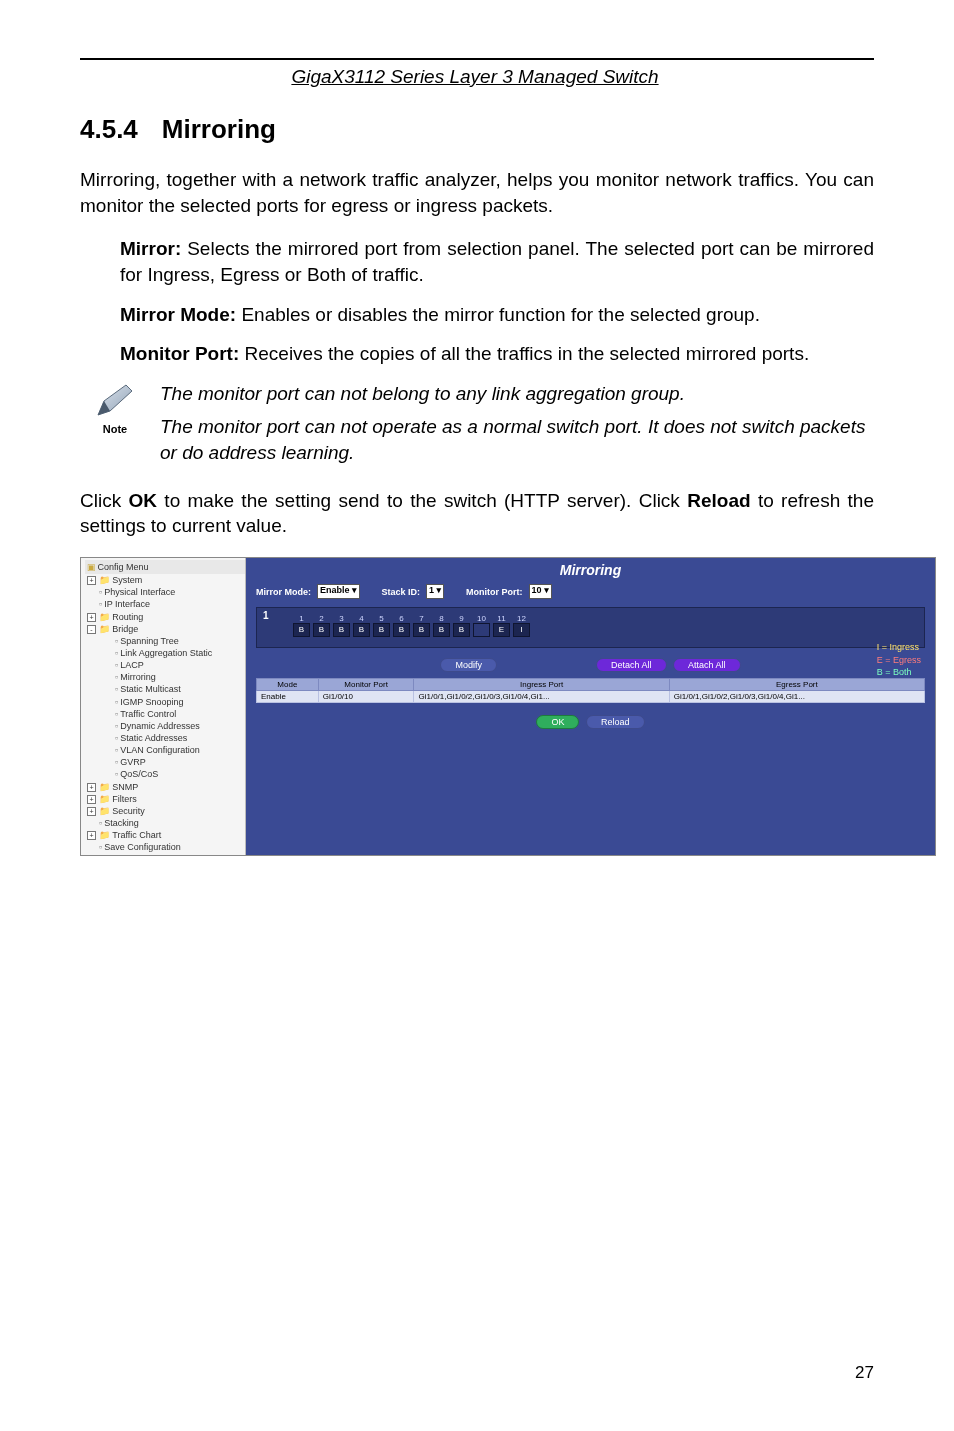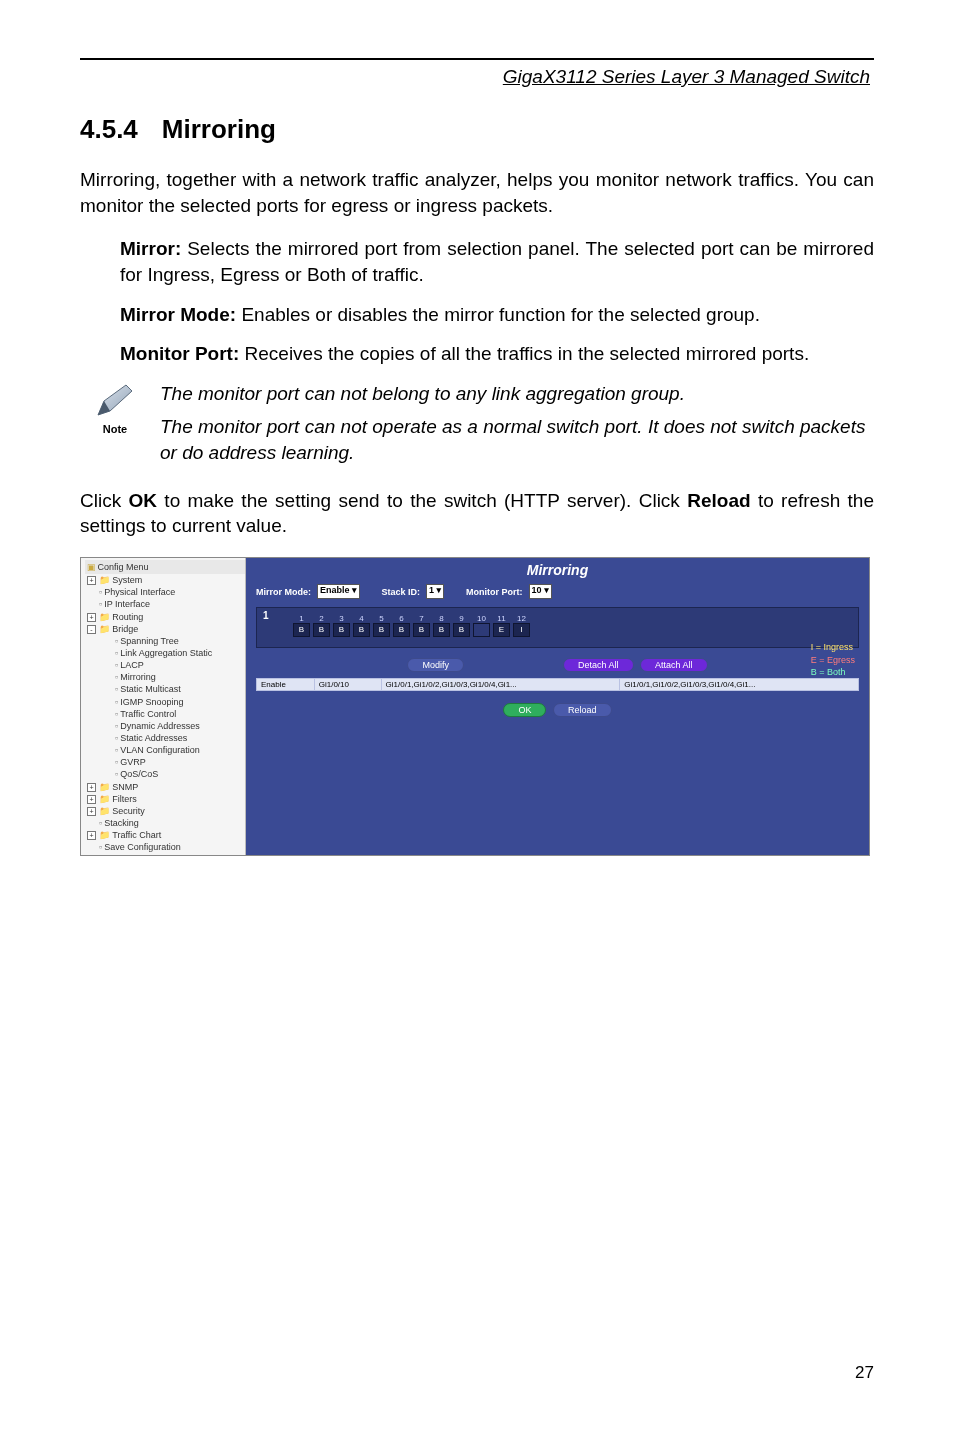--- a/index.html
+++ b/index.html
@@ -12,21 +12,21 @@
     position: relative;
     padding: 58px 80px 0 80px;
   }
   .header-line {
     border-top: 2px solid #000;
     margin-bottom: 6px;
   }
   .running-header {
     font-style: italic;
     font-size: 19px;
-    text-align: right;
+    text-align: center;
     text-decoration: underline;
     padding-right: 4px;
     margin-bottom: 26px;
   }
   .section-title {
     font-size: 26px;
     font-weight: bold;
     margin-bottom: 22px;
   }
   .section-number { display: inline-block; margin-right: 24px; }
@@ -52,21 +52,21 @@
     font-style: italic;
     font-size: 19px;
     line-height: 1.35;
     padding-left: 10px;
   }
   .note-text p { margin-bottom: 8px; }
 
   
   .fig-wrap { margin: 6px 0 14px 0; }
   .fig {
-    width: 790px;
+    width: 856px;
     border: 1px solid #888;
     background: #fff;
     display: flex;
     font-size: 9px;
     font-family: Tahoma, Arial, sans-serif;
   }
   .fig .tree {
     width: 165px;
     border-right: 1px solid #bbb;
     background: #f5f5f5;
@@ -298,20 +298,26 @@
 
       <div class="btn-row">
         <span class="btn dark">Modify</span>
         <span style="display:inline-block;width:90px"></span>
         <span class="btn">Detach All</span>
         <span class="btn">Attach All</span>
       </div>
 
       <table class="tbl">
         <tbody>
+            <tr>
+          <th>Mode</th>
+          <th>Monitor Port</th>
+          <th>Ingress Port</th>
+          <th>Egress Port</th>
+        </tr>
         <tr>
           <td>Enable</td>
           <td>Gi1/0/10</td>
           <td>Gi1/0/1,Gi1/0/2,Gi1/0/3,Gi1/0/4,Gi1...</td>
           <td>Gi1/0/1,Gi1/0/2,Gi1/0/3,Gi1/0/4,Gi1...</td>
         </tr>
       </tbody>
         </table>
 
       <div class="btn-row">

